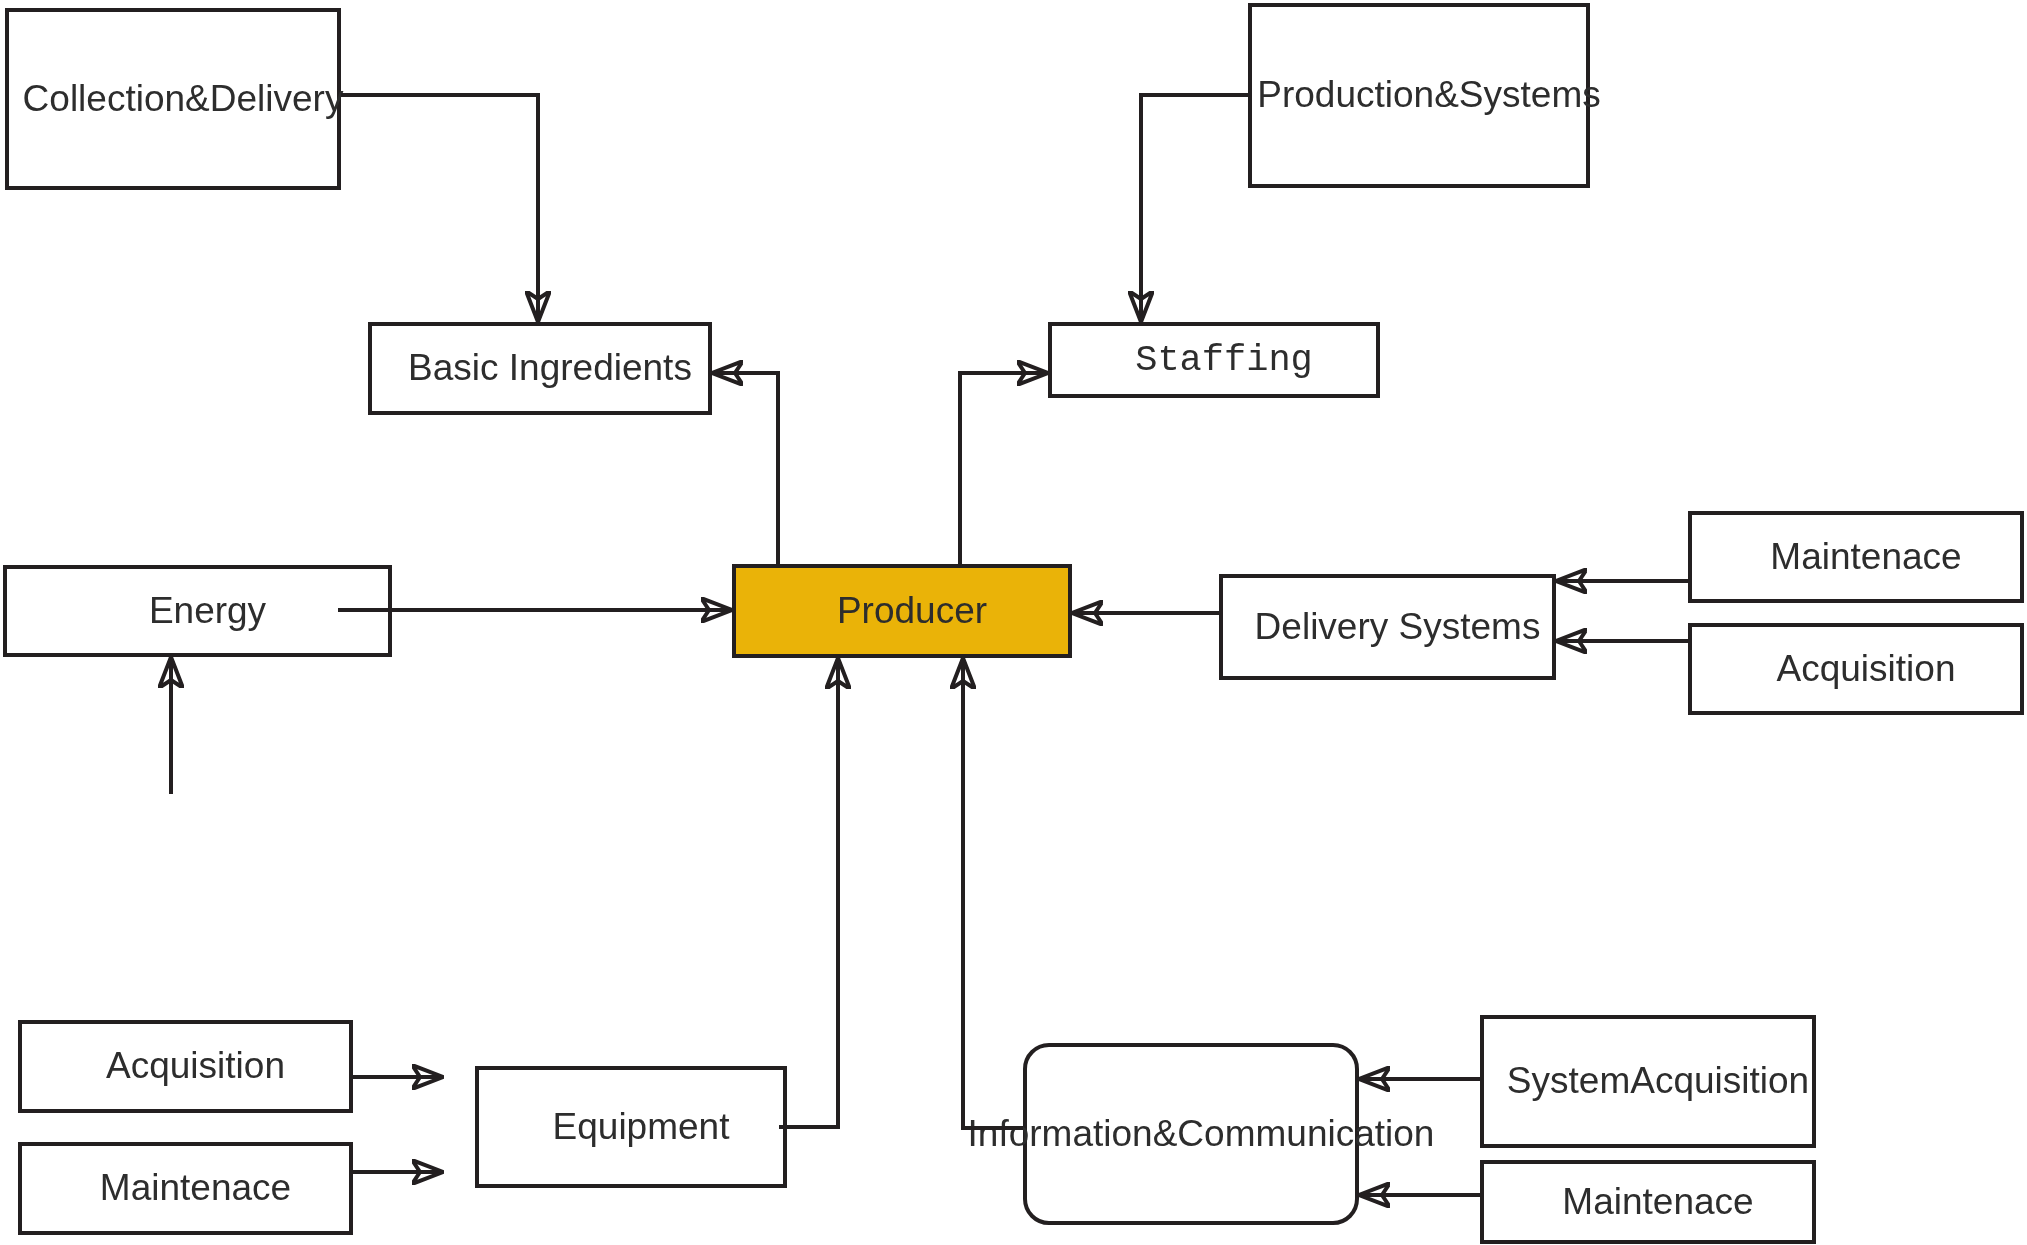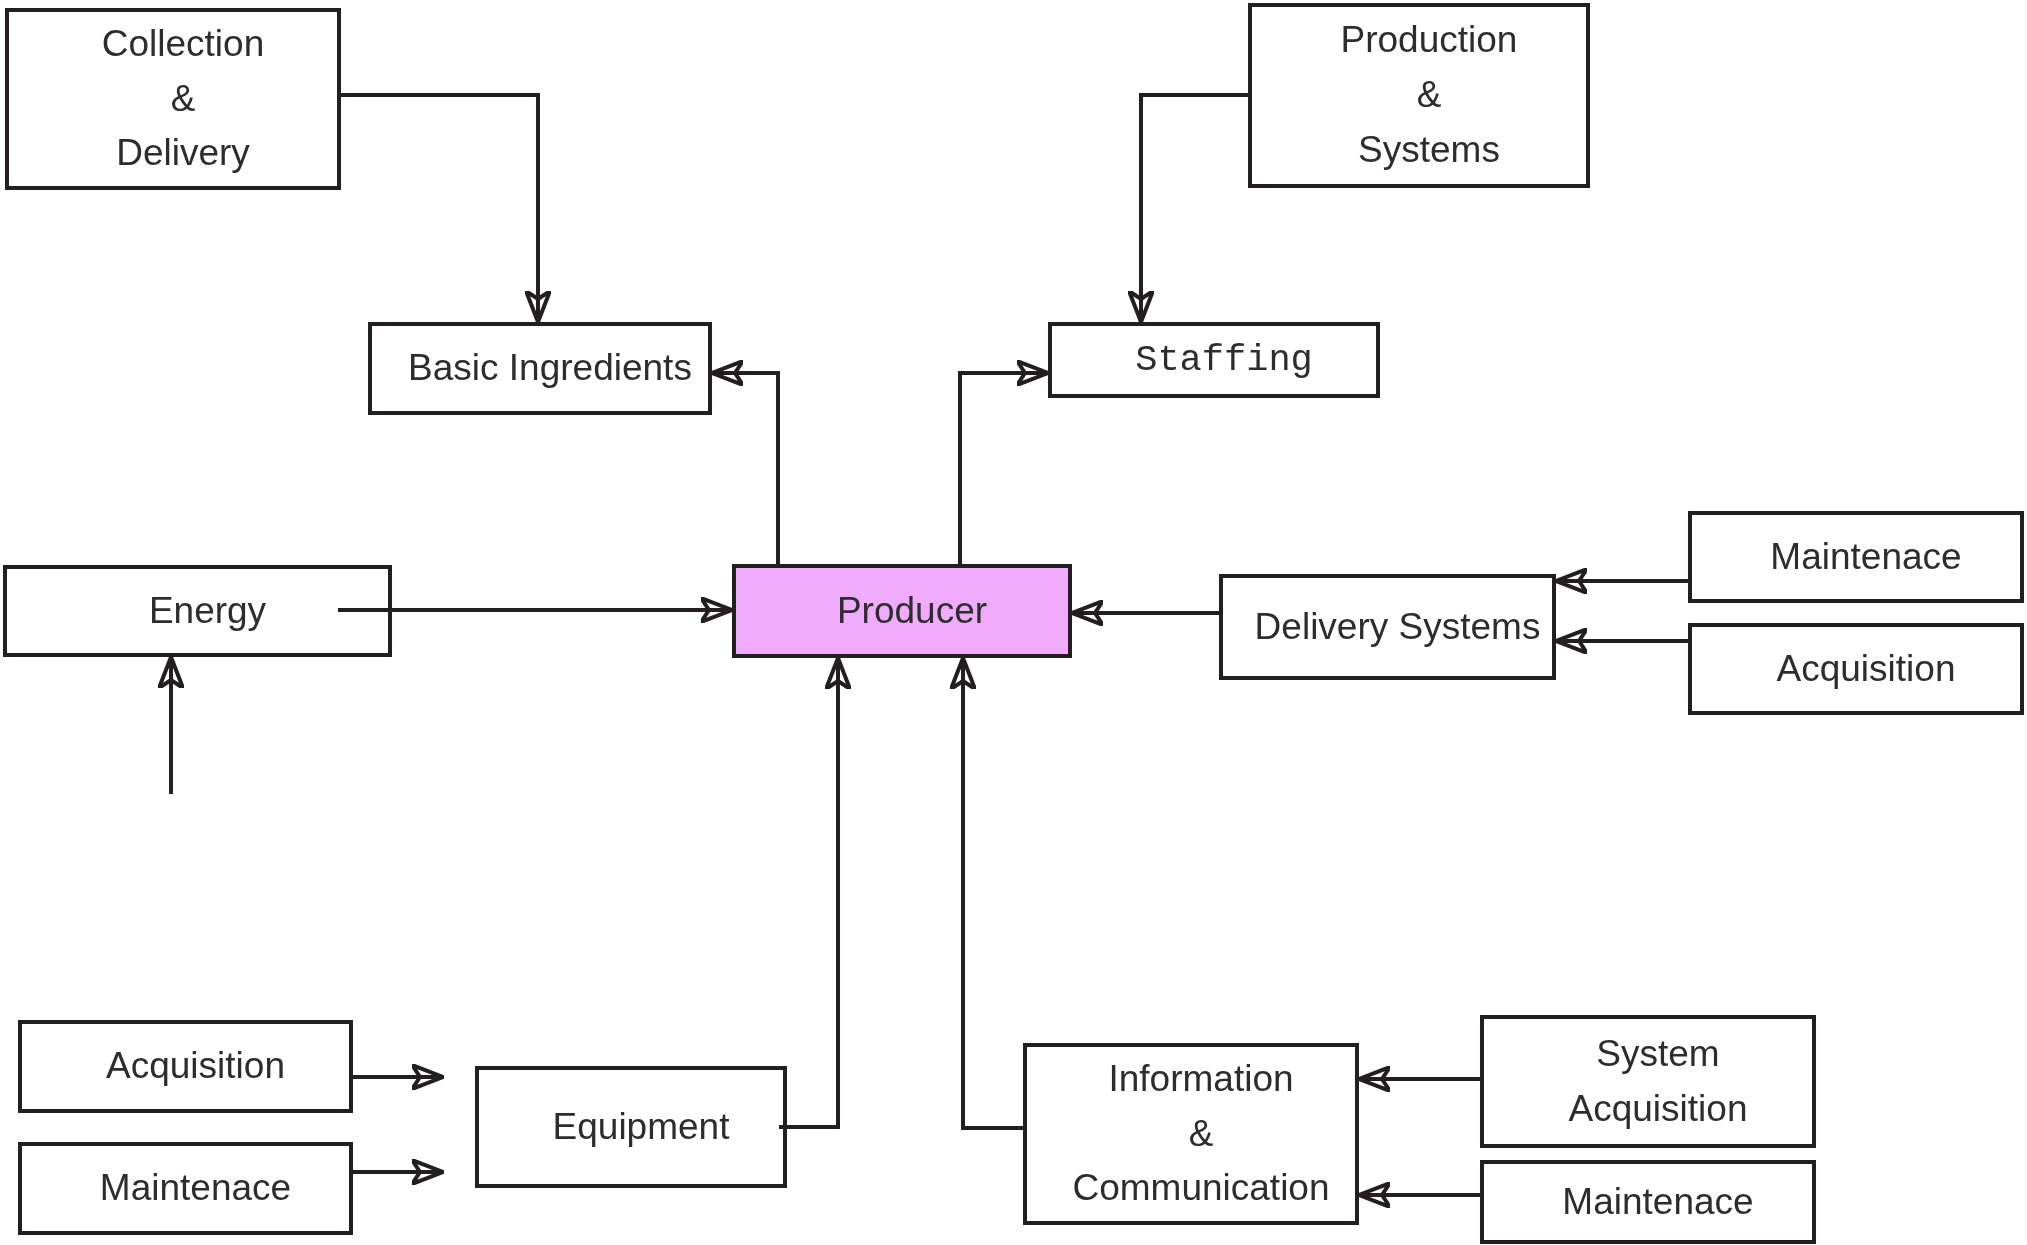--- a/index.html
+++ b/index.html
@@ -9,31 +9,30 @@
     background:#ffffff;
     font-family:"Liberation Sans","DejaVu Sans",sans-serif;
     overflow:hidden;
   }
   .node{
     position:absolute;
     box-sizing:border-box;
     border:4px solid #231f20;
     background:#ffffff;
     display:flex;
-    flex-direction:column;
     align-items:center;
     justify-content:center;
     text-align:center;
     color:#2d2d2d;
     font-size:37px;
     line-height:1.48;
     z-index:1;
     padding-left:20px;
   }
-  .node.filled{background:#f0abfc;}
+  .node.filled{background:#eab308;}
   .edges{
     position:absolute;
     left:0;top:0;width:2027px;height:1245px;
     z-index:2;
     pointer-events:none;
   }
   .edges path{
     fill:none;
     stroke:#231f20;
     stroke-width:4px;
@@ -90,21 +89,21 @@
   </div>
 
   <div class="node" style="left:18px;top:1142px;width:335px;height:93px;">
     <span>Maintenace</span>
   </div>
 
   <div class="node" style="left:443px;top:1066px;width:312px;height:122px;margin-left:32px;">
     <span>Equipment</span>
   </div>
 
-  <div class="node" style="left:1023px;top:1043px;width:336px;height:182px;">
+  <div class="node" style="left:1023px;top:1043px;width:336px;height:182px;border-radius:26px;">
     <span>Information</span>
     <span>&amp;</span>
     <span>Communication</span>
   </div>
 
   <div class="node" style="left:1480px;top:1015px;width:336px;height:133px;">
     <span>System</span>
     <span>Acquisition</span>
   </div>
 

